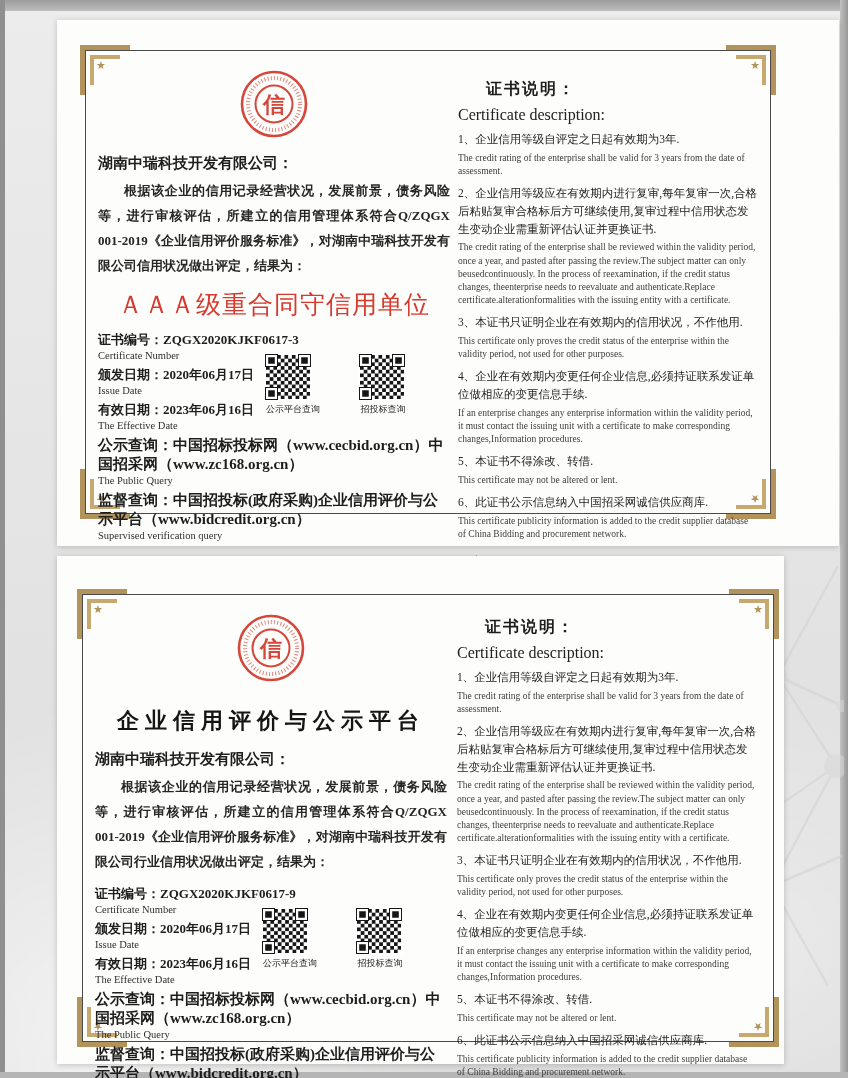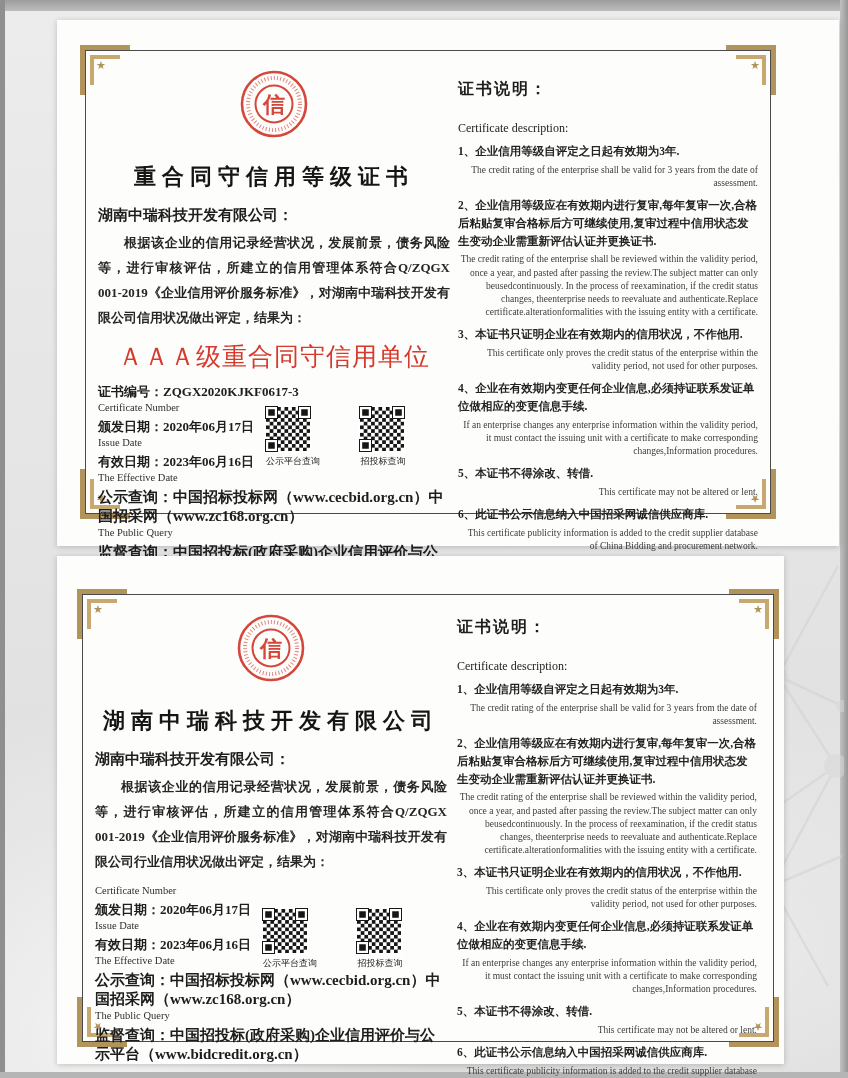--- a/index.html
+++ b/index.html
@@ -63,25 +63,25 @@
     outline:2px solid #fff;}
   .qr .f{position:absolute;width:11px;height:11px;background:#161616;
     border:1.6px solid #161616;box-shadow:inset 0 0 0 2.2px #fff;}
   .f.tl{left:-1px;top:-1px}.f.tr{right:-1px;top:-1px}.f.bl{left:-1px;bottom:-1px}
   .qr-label{font-size:9px;text-align:center;margin-top:4px;color:#222;white-space:nowrap;}
 
   
   .col-right{position:absolute;width:300px;}
   .card1 .col-right{left:372px;top:28px;}
   .card2 .col-right{left:374px;top:22px;}
-  .desc-head-zh{font-size:16px;font-weight:bold;letter-spacing:2px;}
-  .desc-head-en{font-size:12px;color:#222;margin-top:21px;}
+  .desc-head-zh{font-size:16px;font-weight:bold;letter-spacing:2px;margin-left:28px;}
+  .desc-head-en{font-size:16px;color:#222;margin-top:6px;}
   .desc-item{margin-top:7px;}
-  .d-zh{font-size:11.5px;font-weight:bold;line-height:1.55;color:#232323;}
-  .d-en{font-size:9.5px;line-height:1.38;color:#3c3c3c;margin-top:3px;text-align:right;}
+  .d-zh{font-size:11.5px;font-weight:normal;line-height:1.55;color:#232323;}
+  .d-en{font-size:9.5px;line-height:1.38;color:#3c3c3c;margin-top:3px;}
   .review{margin-top:13px;}
   .review-zh{font-size:13px;font-weight:bold;}
   .review-en{font-size:11.5px;margin-top:3px;color:#222;}
   .review-line{display:inline-block;width:168px;border-bottom:1px solid #cfcfcf;
     margin-left:6px;vertical-align:2px;}
   .agency{margin-top:12px;position:relative;padding-left:4px;}
   .ag1{font-size:13px;font-weight:bold;white-space:nowrap;}
   .ag2{font-size:12.5px;font-weight:bold;margin-top:3px;padding-left:34px;}
   .ag3{font-size:13px;font-weight:bold;margin-top:3px;}
   .ag3b{margin-left:26px;}
@@ -148,21 +148,20 @@
 
       <div class="col-left">
         <div class="seal-wrap">
           <svg width="68" height="68" viewBox="0 0 68 68">
             <circle cx="34" cy="34" r="32" fill="none" stroke="#d5463b" stroke-width="2.6"></circle>
             <circle cx="34" cy="34" r="26" fill="none" stroke="#d5463b" stroke-width="4" stroke-dasharray="1 2.2" opacity=".65"></circle>
             <circle cx="34" cy="34" r="18.5" fill="none" stroke="#d5463b" stroke-width="2"></circle>
             <text x="34" y="42" text-anchor="middle" font-size="22" font-weight="bold" fill="#d5463b">信</text>
           </svg>
         </div>
-        <div class="cert-title">重合同守信用等级证书</div>
         <div class="company">湖南中瑞科技开发有限公司：</div>
         <div class="body-par">根据该企业的信用记录经营状况，发展前景，债务风险等，进行审核评估，所建立的信用管理体系符合Q/ZQGX 001-2019《企业信用评价服务标准》，对湖南中瑞科技开发有限公司信用状况做出评定，结果为：</div>
         <div class="award">ＡＡＡ级重合同守信用单位</div>
 
         <div class="info">
           <div class="info-zh"><span>证书编号：</span><span>ZQGX2020KJKF0617-3</span></div>
           <div class="info-en">Certificate Number</div>
           <div class="info-zh"><span>颁发日期：</span><span>2020年06月17日</span></div>
           <div class="info-en">Issue Date</div>
           <div class="info-zh"><span>有效日期：</span><span>2023年06月16日</span></div>
@@ -272,25 +271,26 @@
 
       <div class="col-left">
         <div class="seal-wrap">
           <svg width="68" height="68" viewBox="0 0 68 68">
             <circle cx="34" cy="34" r="32" fill="none" stroke="#d5463b" stroke-width="2.6"></circle>
             <circle cx="34" cy="34" r="26" fill="none" stroke="#d5463b" stroke-width="4" stroke-dasharray="1 2.2" opacity=".65"></circle>
             <circle cx="34" cy="34" r="18.5" fill="none" stroke="#d5463b" stroke-width="2"></circle>
             <text x="34" y="42" text-anchor="middle" font-size="22" font-weight="bold" fill="#d5463b">信</text>
           </svg>
         </div>
-        <div class="cert-title">湖南中瑞科技开发有限公司</div>
+        <div class="cert-title">企业信用评价与公示平台</div>
         <div class="company">湖南中瑞科技开发有限公司：</div>
         <div class="body-par">根据该企业的信用记录经营状况，发展前景，债务风险等，进行审核评估，所建立的信用管理体系符合Q/ZQGX 001-2019《企业信用评价服务标准》，对湖南中瑞科技开发有限公司行业信用状况做出评定，结果为：</div>
 
         <div class="info">
+          <div class="info-zh"><span>证书编号：</span><span>ZQGX2020KJKF0617-9</span></div>
           <div class="info-en">Certificate Number</div>
           <div class="info-zh"><span>颁发日期：</span><span>2020年06月17日</span></div>
           <div class="info-en">Issue Date</div>
           <div class="info-zh"><span>有效日期：</span><span>2023年06月16日</span></div>
           <div class="info-en">The Effective Date</div>
 
           <div class="qr-group">
             <div class="qr-item">
               <div class="qr">
                   <i class="f tl"></i>

